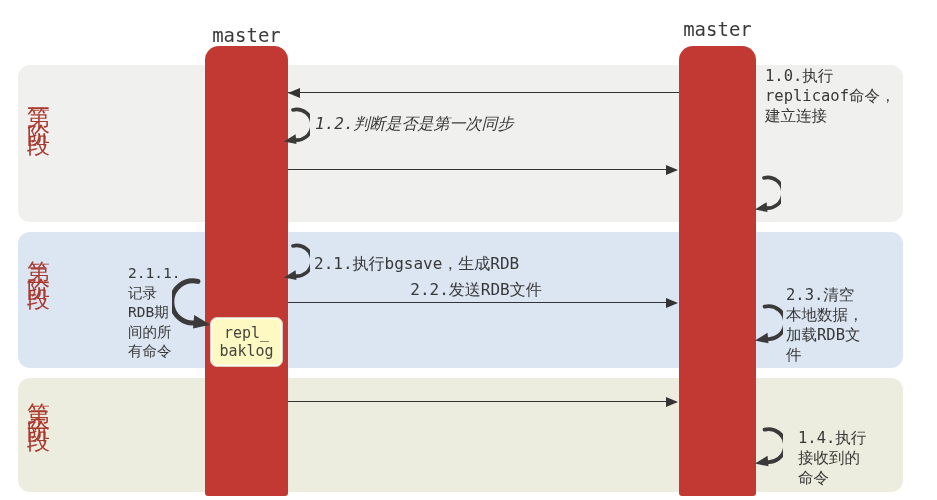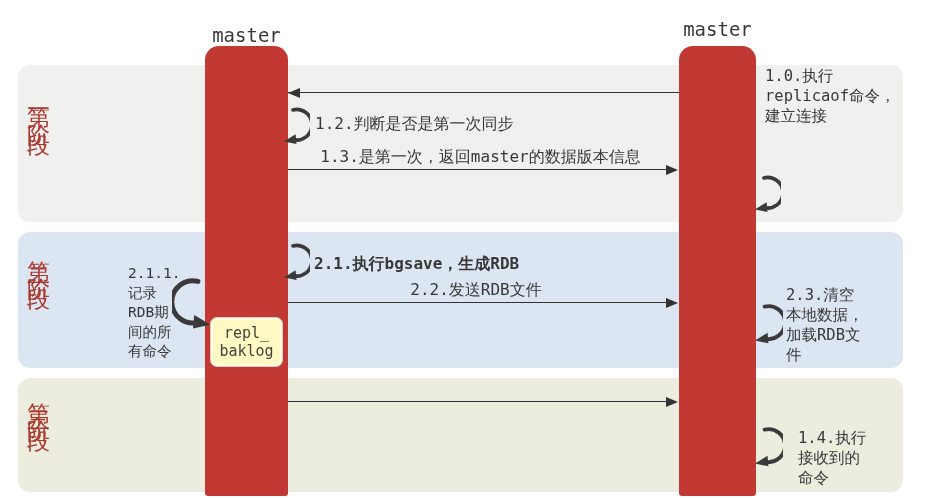--- a/index.html
+++ b/index.html
@@ -65,44 +65,43 @@
 
   <div class="msg-line" style="left:288px;top:92px;width:391px;"></div>
   <div class="arrowhead left" style="left:288px;top:88px;"></div>
 
   <div class="loop" style="left:283px;top:102px;width:27px;height:50px;">
     <svg viewBox="0 0 30 50">
         <path d="M 11 6 A 17 17 0 1 1 11 39" fill="none" stroke="#3a3a3a" stroke-width="4" stroke-linecap="round"></path>
         <polygon points="14,33 15,44 1,41" fill="#3a3a3a"></polygon>
       </svg>
   </div>
-  <div class="msg-label" style="left:315px;top:114px;">1.2.判断是否是第一次同步</div>
+  <div class="msg-label" style="left:315px;top:114px;font-style:italic;">1.2.判断是否是第一次同步</div>
 
-  <div class="msg-label center" style="left:288px;width:385px;top:147px;">1.3.是第一次，返回master的数据版本信息</div>
   <div class="msg-line" style="left:288px;top:169px;width:378px;"></div>
   <div class="arrowhead right" style="left:666px;top:165px;"></div>
 
   <div class="note" style="left:765px;top:66px;">1.0.执行
 replicaof命令，
 建立连接</div>
 
   <div class="loop" style="left:754px;top:170px;width:27px;height:50px;">
     <svg viewBox="0 0 30 50">
         <path d="M 11 6 A 17 17 0 1 1 11 39" fill="none" stroke="#3a3a3a" stroke-width="4" stroke-linecap="round"></path>
         <polygon points="14,33 15,44 1,41" fill="#3a3a3a"></polygon>
       </svg>
   </div>
 
   <div class="loop" style="left:283px;top:237px;width:27px;height:52px;">
     <svg viewBox="0 0 30 50">
         <path d="M 11 6 A 17 17 0 1 1 11 39" fill="none" stroke="#3a3a3a" stroke-width="4" stroke-linecap="round"></path>
         <polygon points="14,33 15,44 1,41" fill="#3a3a3a"></polygon>
       </svg>
   </div>
-  <div class="msg-label" style="left:314px;top:254px;font-weight:bold;">2.1.执行bgsave，生成RDB</div>
+  <div class="msg-label" style="left:314px;top:254px;">2.1.执行bgsave，生成RDB</div>
 
   <div class="msg-label center" style="left:288px;width:376px;top:280px;">2.2.发送RDB文件</div>
   <div class="msg-line" style="left:288px;top:302px;width:378px;"></div>
   <div class="arrowhead right" style="left:666px;top:298px;"></div>
 
   <div class="note small" style="left:128px;top:264px;">2.1.1.
 记录
 RDB期
 间的所
 有命令</div>

